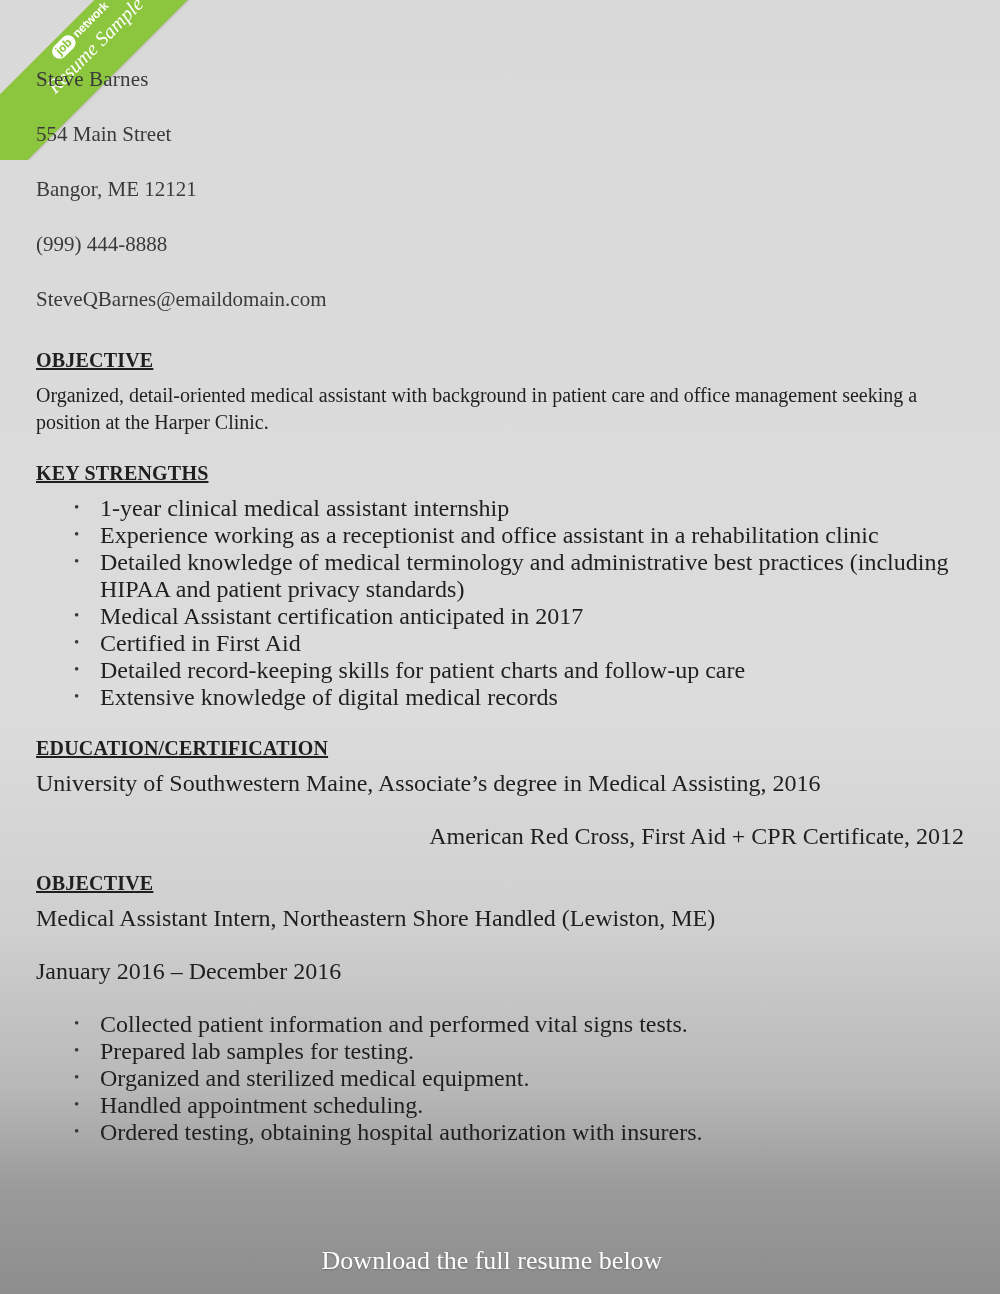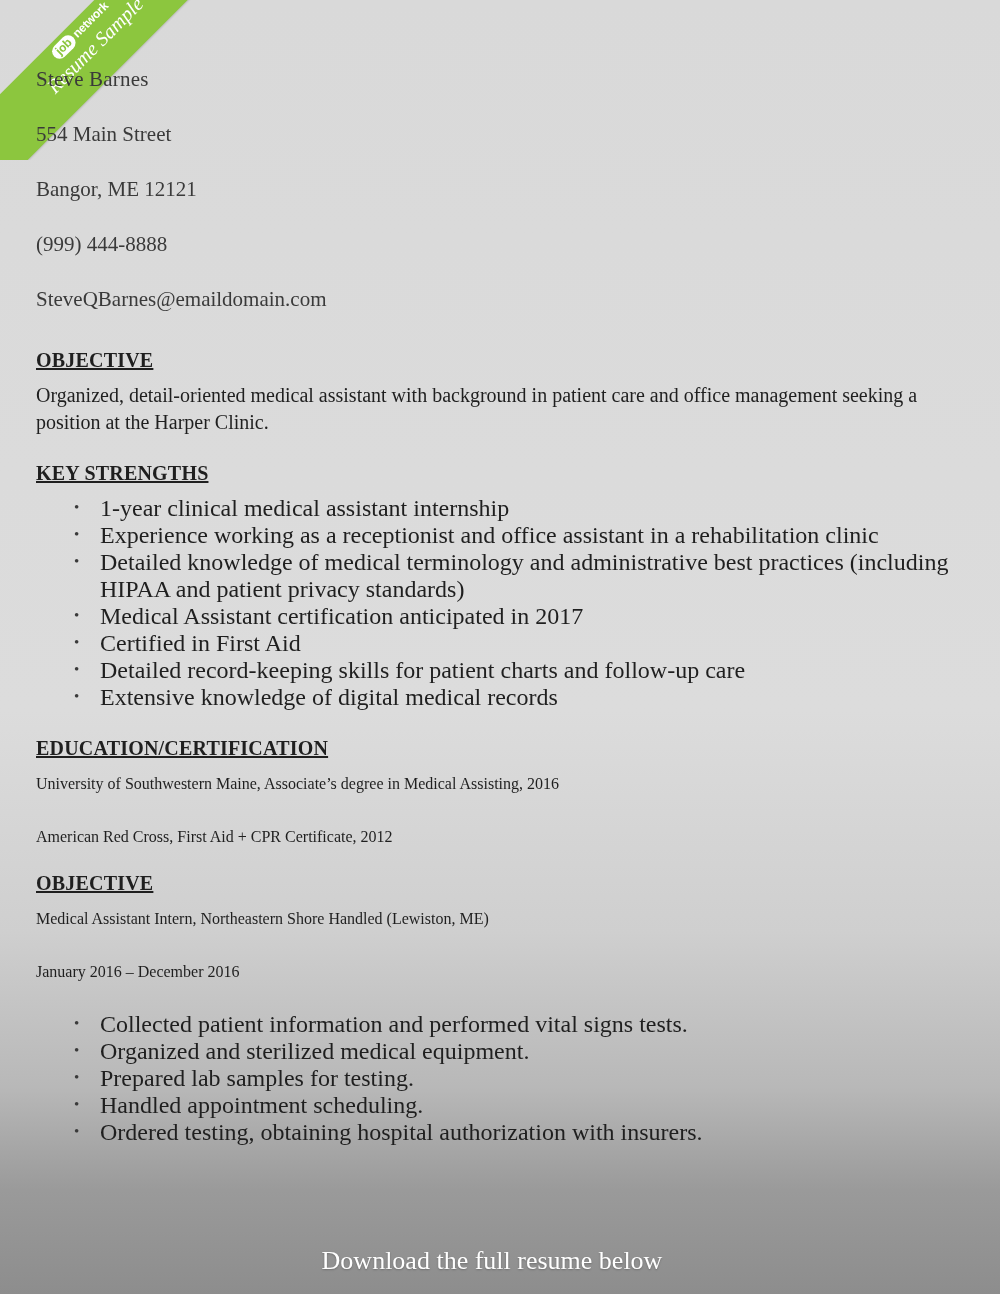--- a/index.html
+++ b/index.html
@@ -117,26 +117,26 @@
   }
   h2.section.tight { margin-top: 26px; }
 
   p.para {
     font-size: 20px;
     line-height: 27px;
     margin: 0 0 6px 0;
     color: #1f1f1f;
   }
   p.entry {
-    font-size: 16px;
+    font-size: 24px;
     line-height: 27px;
     margin: 0 0 26px 0;
     color: #1f1f1f;
   }
-  p.entry.last { margin-bottom: 18px; }
+  p.entry.last { margin-bottom: 18px; text-align: right; }
 
   ul.bullets {
     margin: 6px 0 0 0;
     padding-left: 64px;
     list-style: none;
   }
   ul.bullets li {
     font-size: 24px;
     line-height: 27px;
     color: #1f1f1f;
@@ -209,22 +209,22 @@
 
     <h2 class="section tight">EDUCATION/CERTIFICATION</h2>
     <p class="entry">University of Southwestern Maine, Associate’s degree in Medical Assisting,  2016</p>
     <p class="entry last">American Red Cross, First Aid + CPR Certificate, 2012</p>
 
     <h2 class="section">OBJECTIVE</h2>
     <p class="entry">Medical Assistant Intern, Northeastern Shore Handled  (Lewiston, ME)</p>
     <p class="entry">January 2016 – December 2016</p>
     <ul class="bullets">
       <li>Collected patient information  and performed vital signs tests.</li>
+      <li>Prepared lab samples for testing.</li>
       <li>Organized and sterilized medical equipment.</li>
-      <li>Prepared lab samples for testing.</li>
       <li>Handled  appointment scheduling.</li>
       <li>Ordered testing, obtaining  hospital  authorization  with insurers.</li>
     </ul>
 
   </div>
 
   <div class="caption">Download the full resume below</div>
 
 </div>
 

